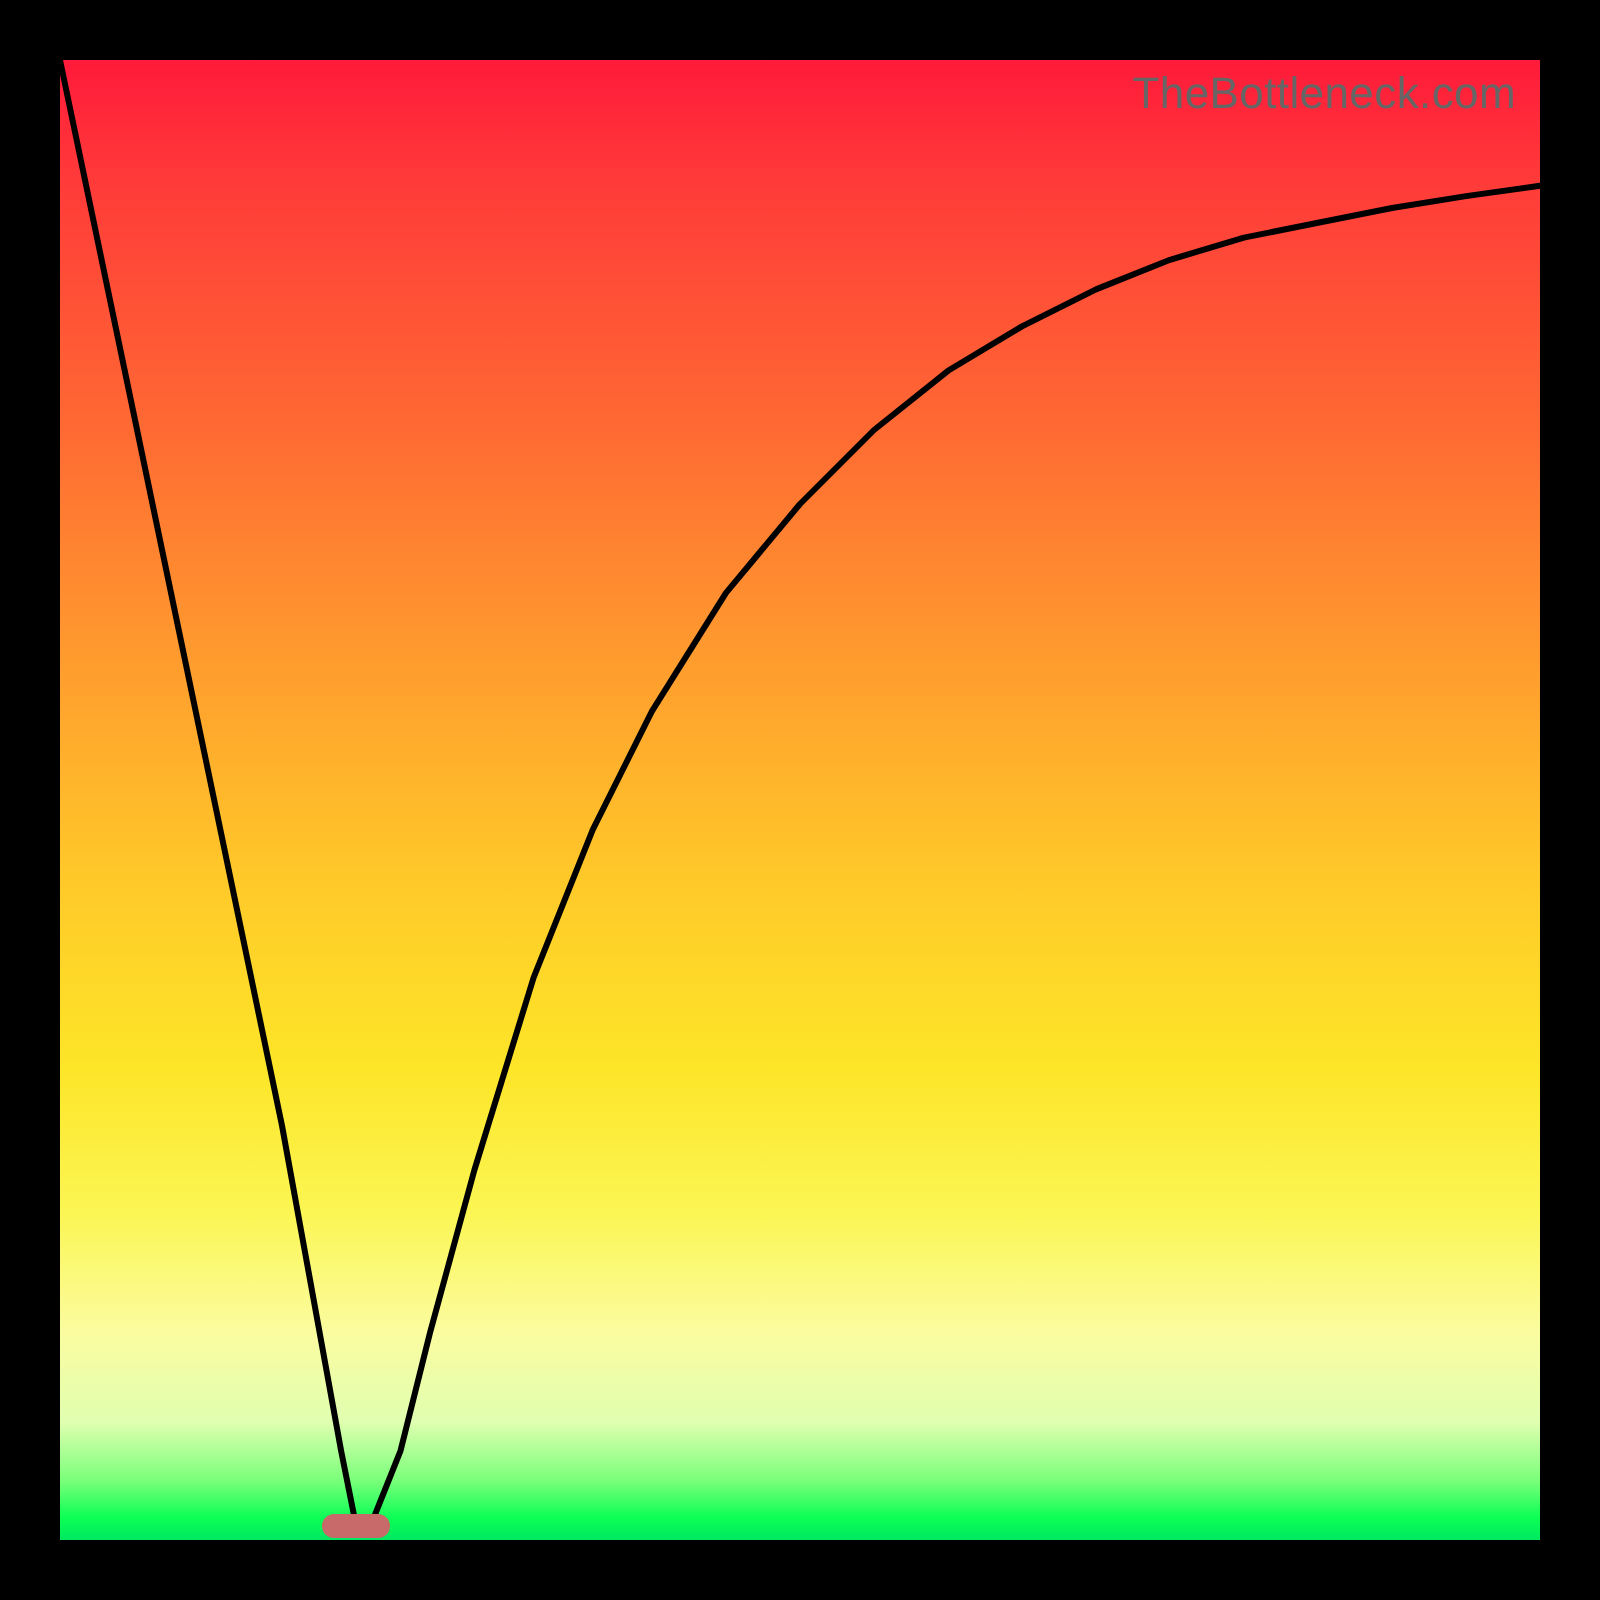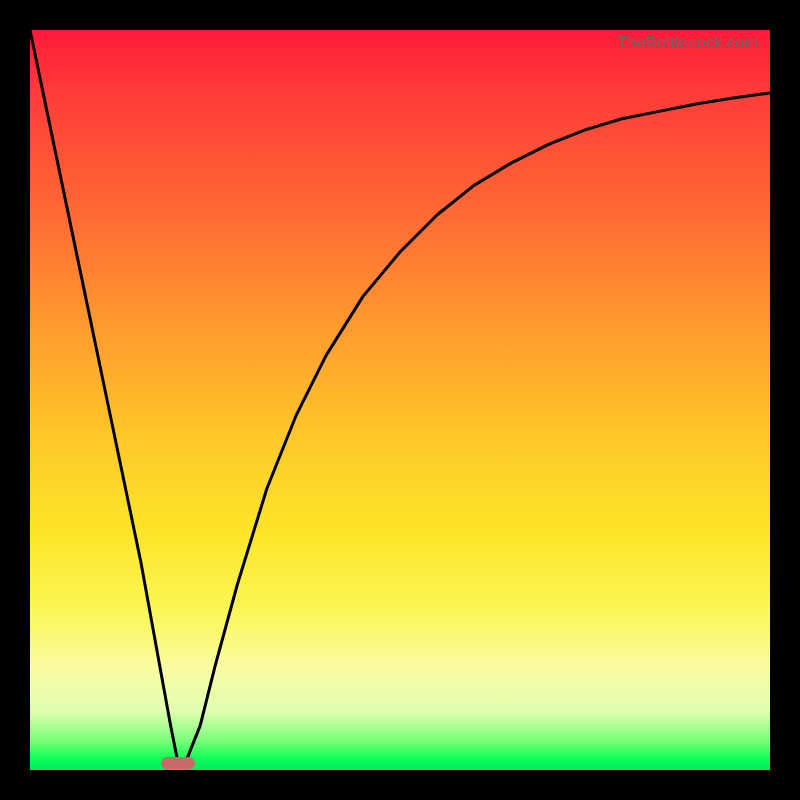--- a/index.html
+++ b/index.html
@@ -37,21 +37,21 @@
       #7aff7a 96%,
       #0cff55 98.5%,
       #00e860 100%
     );
   }
   .watermark {
     position: absolute;
     top: 4px;
     right: 12px;
     color: #666;
-    font-size: 16px;
+    font-size: 22px;
     font-weight: 500;
     letter-spacing: 0.2px;
     user-select: none;
   }
   svg.curve {
     position: absolute;
     left: 0;
     top: 0;
     width: 740px;
     height: 740px;

